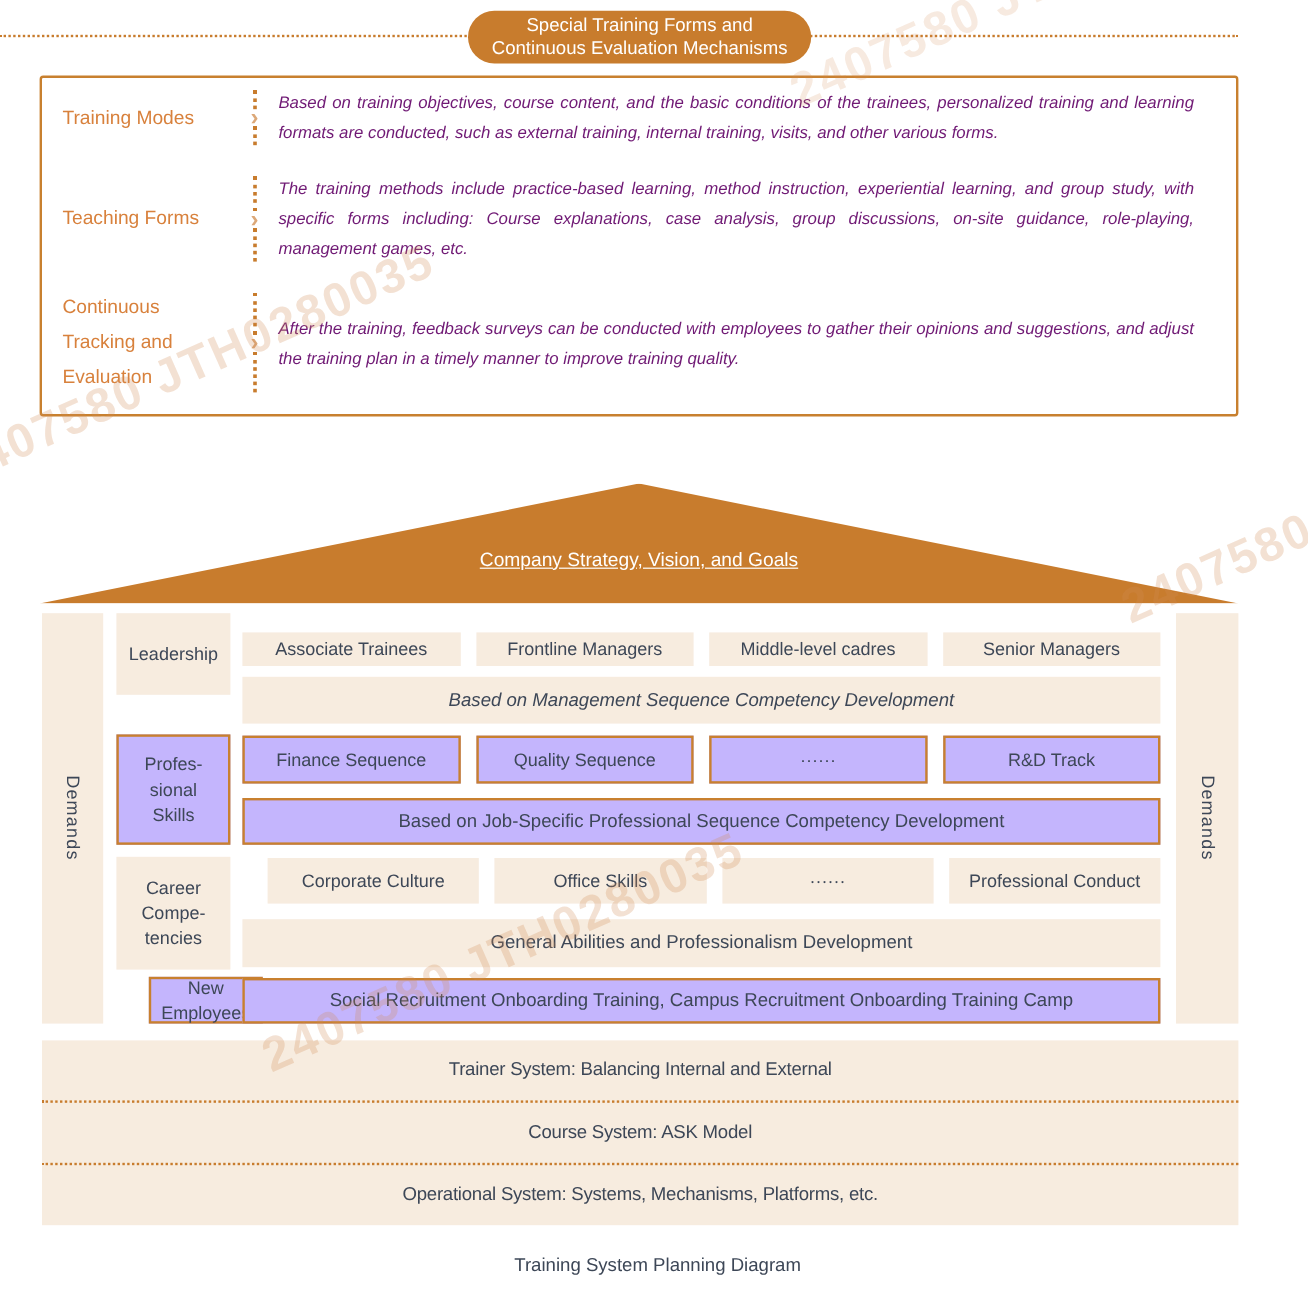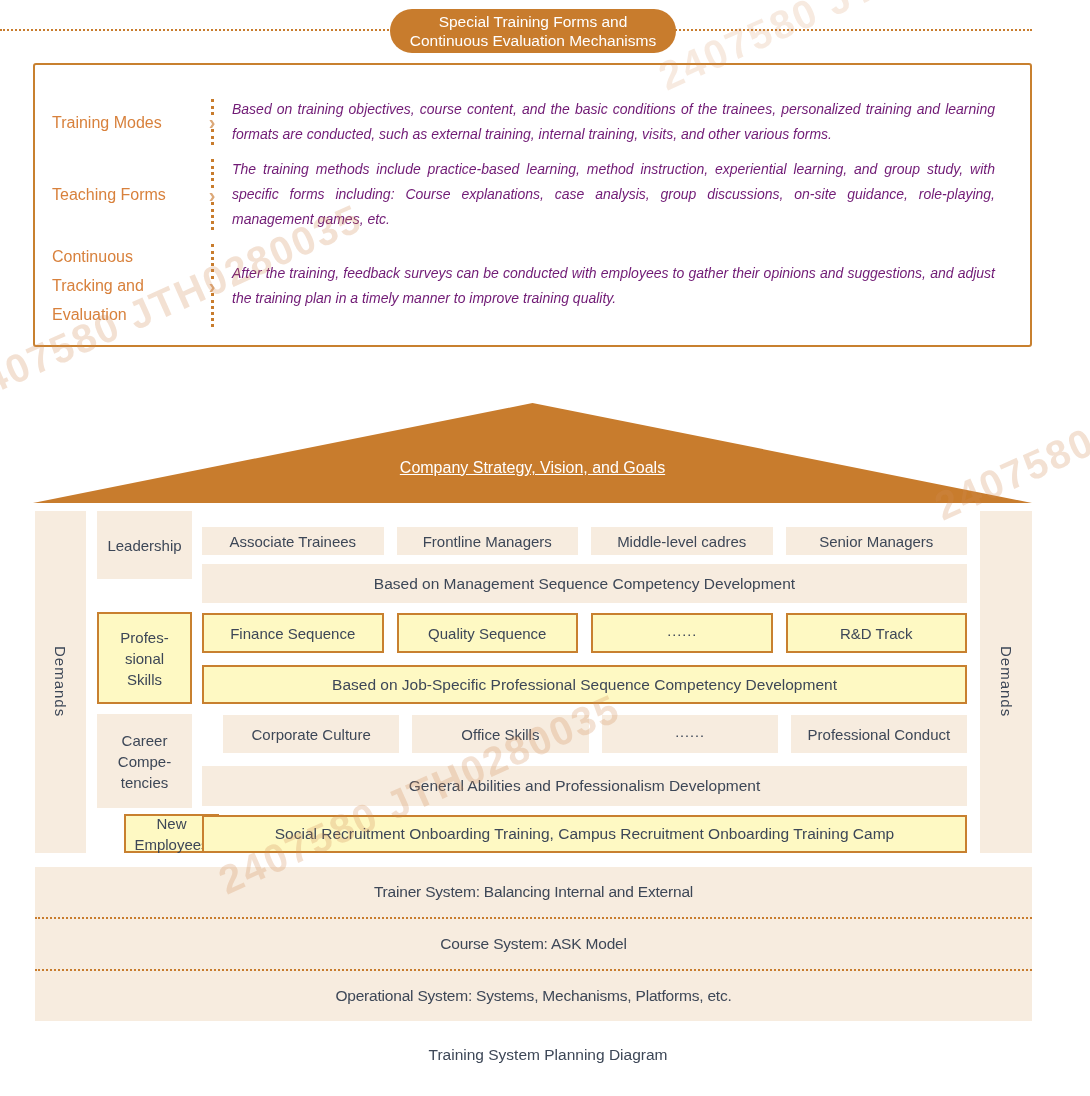--- a/index.html
+++ b/index.html
@@ -25,39 +25,39 @@
     position:absolute; left:390px; top:9px; width:286px; height:44px;
     background:#c87c2d; border-radius:23px; color:#ffffff; z-index:6;
     display:flex; flex-direction:column; align-items:center; justify-content:center;
     font-size:15.5px; line-height:19px; text-align:center;
   }
   
   .info-box {
     position:absolute; left:33px; top:63px; width:999px; height:284px;
     background:#ffffff; border:2px solid #c8802f; border-radius:3px;
     display:flex; flex-direction:column; justify-content:space-between;
-    padding:32px 35px 16px 17px; z-index:2;
+    padding:8px 35px 16px 17px; z-index:2;
   }
   .info-row { display:flex; align-items:center; }
   .info-label { width:140px; flex:0 0 140px; color:#d8813c; font-size:16px; line-height:29px; }
   .info-sep { flex:0 0 40px; align-self:stretch; display:flex; flex-direction:column; align-items:center; padding:2px 0; }
   .info-sep .dotv { flex:1; border-left:3px dotted #c87c2d; width:0; }
   .info-sep .chev { color:#dca878; font-size:20px; line-height:14px; font-weight:700; }
   .info-text { flex:1; font-size:14px; line-height:25px; text-align:justify; color:#701a75;font-style:italic; }
   
   .roof {
     position:absolute; left:33px; top:403px; width:999px; height:100px;
     background:#c87c2d; clip-path:polygon(50% 0, 100% 100%, 0 100%);
     display:flex; align-items:flex-end; justify-content:center;
     color:#ffffff; font-size:16px; padding-bottom:26px;text-decoration:underline;
   }
   
   .pyr { position:absolute; left:35px; top:511px; width:997px; height:342px; z-index:2; }
   .beige { background:#f7ecdf; }
-  .outlined { background:#fef9c3; border:2px solid #c8802f; }
+  .outlined { background:#c4b5fd; border:2px solid #c8802f; }
   .vbar { position:absolute; top:0; height:342px; display:flex; align-items:center; justify-content:center; }
   .vtext { writing-mode:vertical-rl; font-size:15px; letter-spacing:1px; color:#3d4757; }
   .cat {
     position:absolute; left:62px; width:95px;
     display:flex; align-items:center; justify-content:center;
     text-align:center; white-space:pre-line; font-size:15px; line-height:21px; color:#3d4757;
   }
   .chips { position:absolute; left:167px; width:765px; display:flex; gap:13px; }
   .chip { flex:1; display:flex; align-items:center; justify-content:center; font-size:15px; color:#3d4757; }
   .band {
@@ -142,21 +142,21 @@
 tencies</div>
     <div class="cat outlined" style="top:303px; height:39px;margin-left:27px;">New
 Employees</div>
 
     <div class="chips" style="top:16px; height:28px;">
       <div class="chip beige">Associate Trainees</div>
       <div class="chip beige">Frontline Managers</div>
       <div class="chip beige">Middle-level cadres</div>
       <div class="chip beige">Senior Managers</div>
     </div>
-    <div class="band beige" style="top:53px; height:39px;">Based on Management Sequence Competency Development</div>
+    <div class="band beige" style="top:53px; height:39px;font-style:italic;">Based on Management Sequence Competency Development</div>
 
     <div class="chips" style="top:102px; height:40px;">
       <div class="chip outlined">Finance Sequence</div>
       <div class="chip outlined">Quality Sequence</div>
       <div class="chip outlined">······</div>
       <div class="chip outlined">R&amp;D Track</div>
     </div>
     <div class="band outlined" style="top:154px; height:39px;">Based on Job-Specific Professional Sequence Competency Development</div>
 
     <div class="chips" style="top:204px; height:38px;padding-left:21px;">

